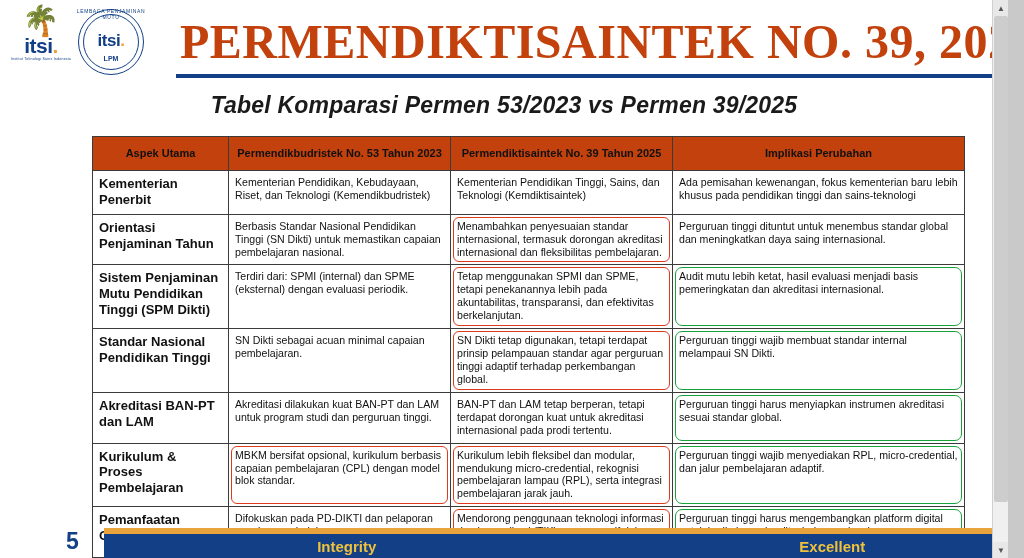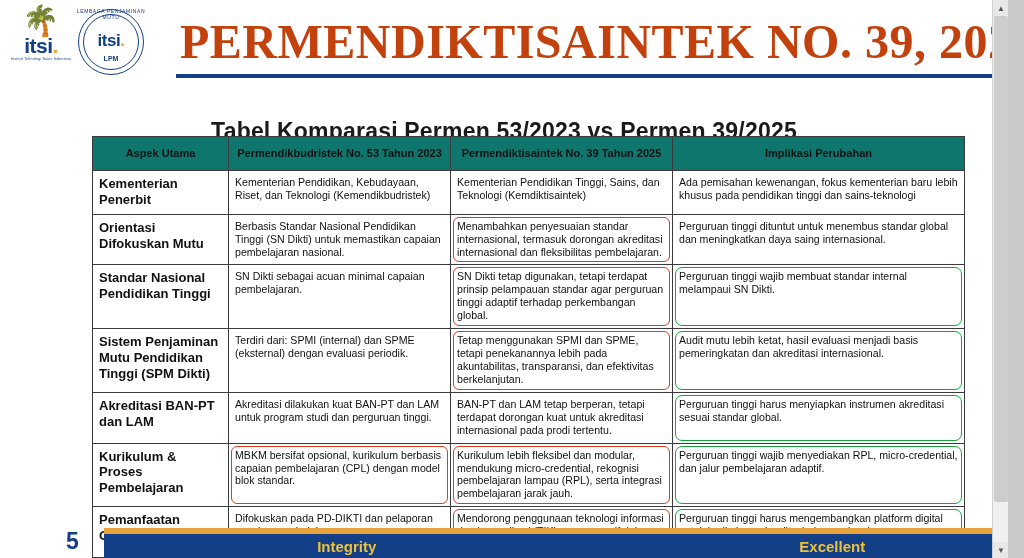--- a/index.html
+++ b/index.html
@@ -114,26 +114,27 @@
   .header-rule {
     position: absolute;
     left: 176px; top: 74px;
     width: 828px;
     height: 4px;
     background: #123f86;
   }
 
   
   .subtitle {
-    margin-top: 32px;
+    margin-top: 6px;
     text-align: center;
     font-size: 23px;
     font-weight: bold;
     color: #1a1a1a;
     letter-spacing: 0.2px;
+    font-style: italic;
   }
 
   
   .table-wrap {
     position: absolute;
     left: 92px;
     top: 136px;
     width: 872px;
   }
   table.cmp {
@@ -143,21 +144,21 @@
     font-size: 10.6px;
     color: #111;
   }
   table.cmp th, table.cmp td {
     border: 1px solid #3b3b3b;
     vertical-align: top;
     padding: 5px 6px 6px 6px;
     line-height: 1.22;
   }
   table.cmp thead th {
-    background: #0f766e;
+    background: #c2410c;
     text-align: center;
     vertical-align: middle;
     font-size: 11px;
     font-weight: bold;
     padding: 6px 4px;
     height: 34px;
   }
   col.c1 { width: 136px; }
   col.c2 { width: 222px; }
   col.c3 { width: 222px; }
@@ -297,36 +298,36 @@
         </tr>
       </thead>
       <tbody>
         <tr>
           <td class="aspek">Kementerian Penerbit</td>
           <td>Kementerian Pendidikan, Kebudayaan, Riset, dan Teknologi (Kemendikbudristek)</td>
           <td>Kementerian Pendidikan Tinggi, Sains, dan Teknologi (Kemdiktisaintek)</td>
           <td>Ada pemisahan kewenangan, fokus kementerian baru lebih khusus pada pendidikan tinggi dan sains-teknologi</td>
         </tr>
         <tr>
-          <td class="aspek">Orientasi Difokuskan Mutu</td>
+          <td class="aspek">Orientasi Penjaminan Tahun</td>
           <td>Berbasis Standar Nasional Pendidikan Tinggi (SN Dikti) untuk memastikan capaian pembelajaran nasional.</td>
           <td class="hl-red">Menambahkan penyesuaian standar internasional, termasuk dorongan akreditasi internasional dan fleksibilitas pembelajaran.</td>
           <td>Perguruan tinggi dituntut untuk menembus standar global dan meningkatkan daya saing internasional.</td>
+        </tr>
+        <tr>
+          <td class="aspek">Sistem Penjaminan Mutu Pendidikan Tinggi (SPM Dikti)</td>
+          <td>Terdiri dari: SPMI (internal) dan SPME (eksternal) dengan evaluasi periodik.</td>
+          <td class="hl-red">Tetap menggunakan SPMI dan SPME, tetapi penekanannya lebih pada akuntabilitas, transparansi, dan efektivitas berkelanjutan.</td>
+          <td class="hl-green">Audit mutu lebih ketat, hasil evaluasi menjadi basis pemeringkatan dan akreditasi internasional.</td>
         </tr>
         <tr>
           <td class="aspek">Standar Nasional Pendidikan Tinggi</td>
           <td>SN Dikti sebagai acuan minimal capaian pembelajaran.</td>
           <td class="hl-red">SN Dikti tetap digunakan, tetapi terdapat prinsip pelampauan standar agar perguruan tinggi adaptif terhadap perkembangan global.</td>
           <td class="hl-green">Perguruan tinggi wajib membuat standar internal melampaui SN Dikti.</td>
-        </tr>
-        <tr>
-          <td class="aspek">Sistem Penjaminan Mutu Pendidikan Tinggi (SPM Dikti)</td>
-          <td>Terdiri dari: SPMI (internal) dan SPME (eksternal) dengan evaluasi periodik.</td>
-          <td class="hl-red">Tetap menggunakan SPMI dan SPME, tetapi penekanannya lebih pada akuntabilitas, transparansi, dan efektivitas berkelanjutan.</td>
-          <td class="hl-green">Audit mutu lebih ketat, hasil evaluasi menjadi basis pemeringkatan dan akreditasi internasional.</td>
         </tr>
         <tr>
           <td class="aspek">Akreditasi BAN-PT dan LAM</td>
           <td>Akreditasi dilakukan kuat BAN-PT dan LAM untuk program studi dan perguruan tinggi.</td>
           <td>BAN-PT dan LAM tetap berperan, tetapi terdapat dorongan kuat untuk akreditasi internasional pada prodi tertentu.</td>
           <td class="hl-green">Perguruan tinggi harus menyiapkan instrumen akreditasi sesuai standar global.</td>
         </tr>
         <tr>
           <td class="aspek">Kurikulum &amp; Proses Pembelajaran</td>
           <td class="hl-red">MBKM bersifat opsional, kurikulum berbasis capaian pembelajaran (CPL) dengan model blok standar.</td>

